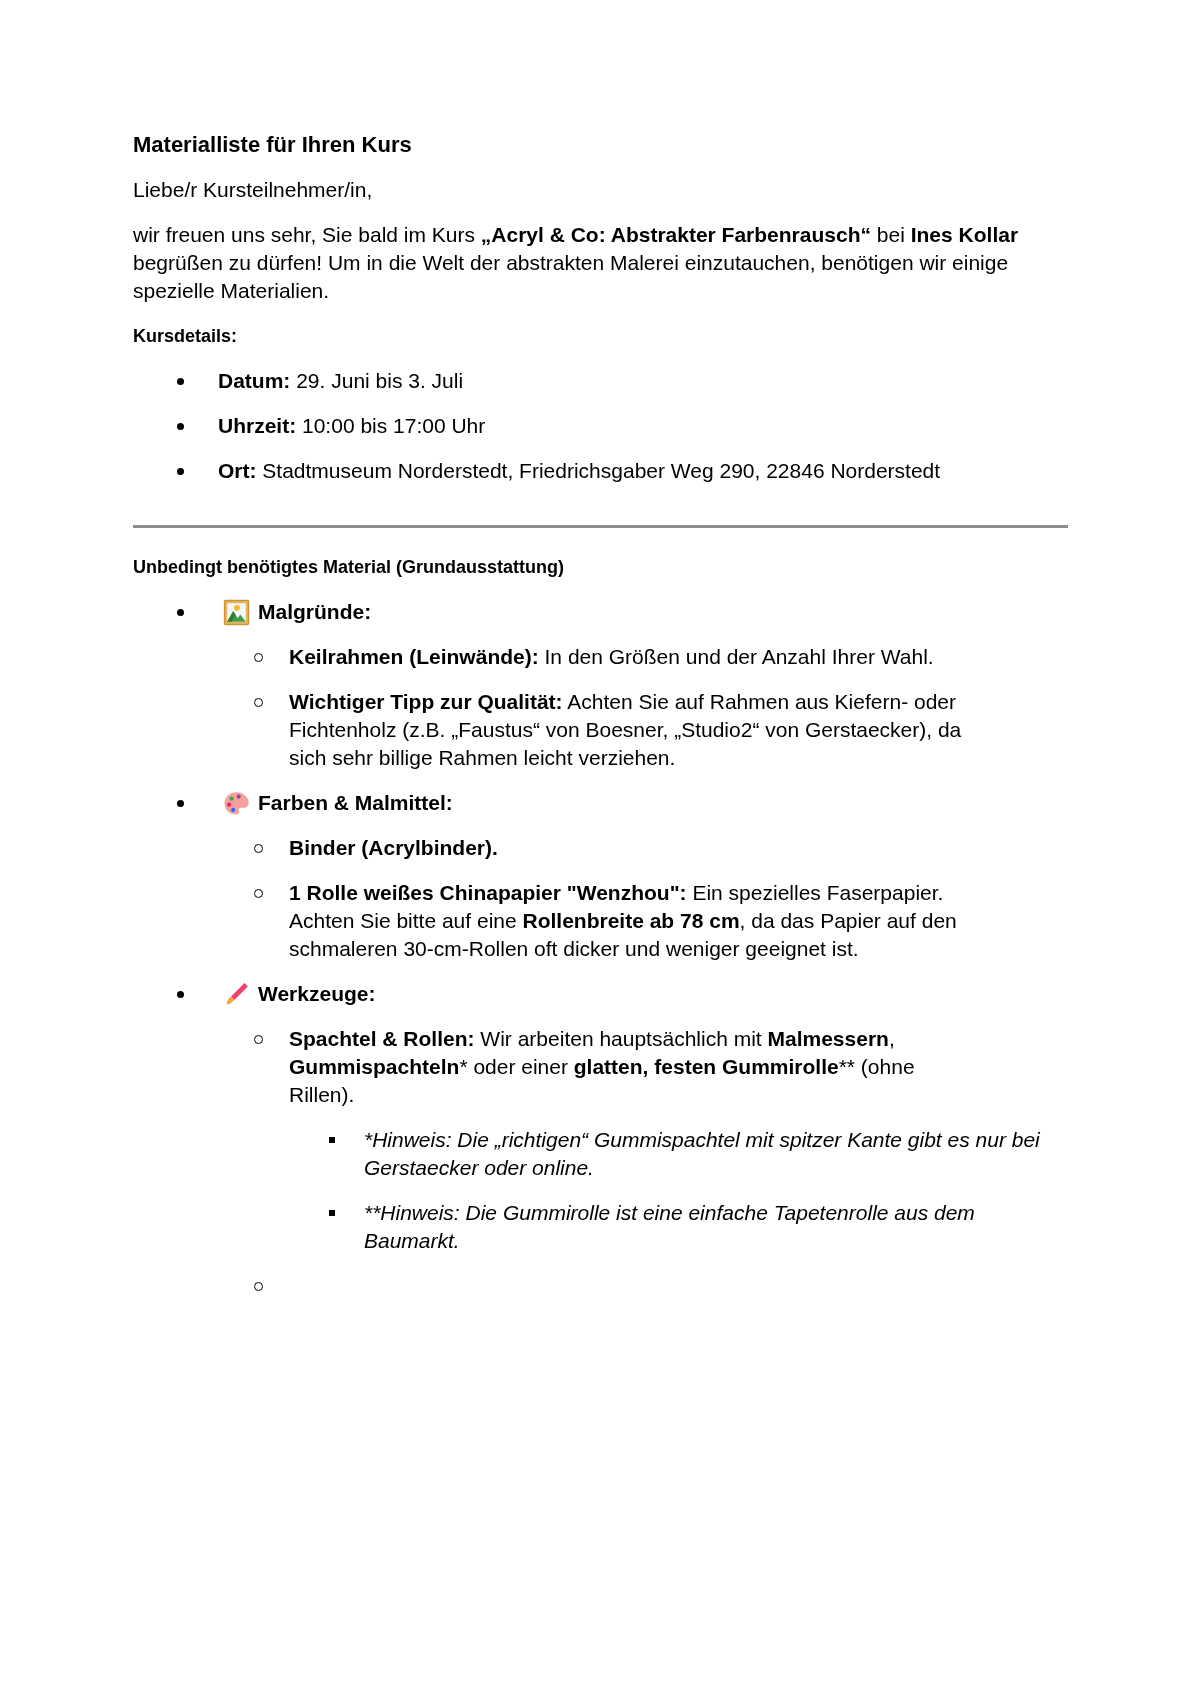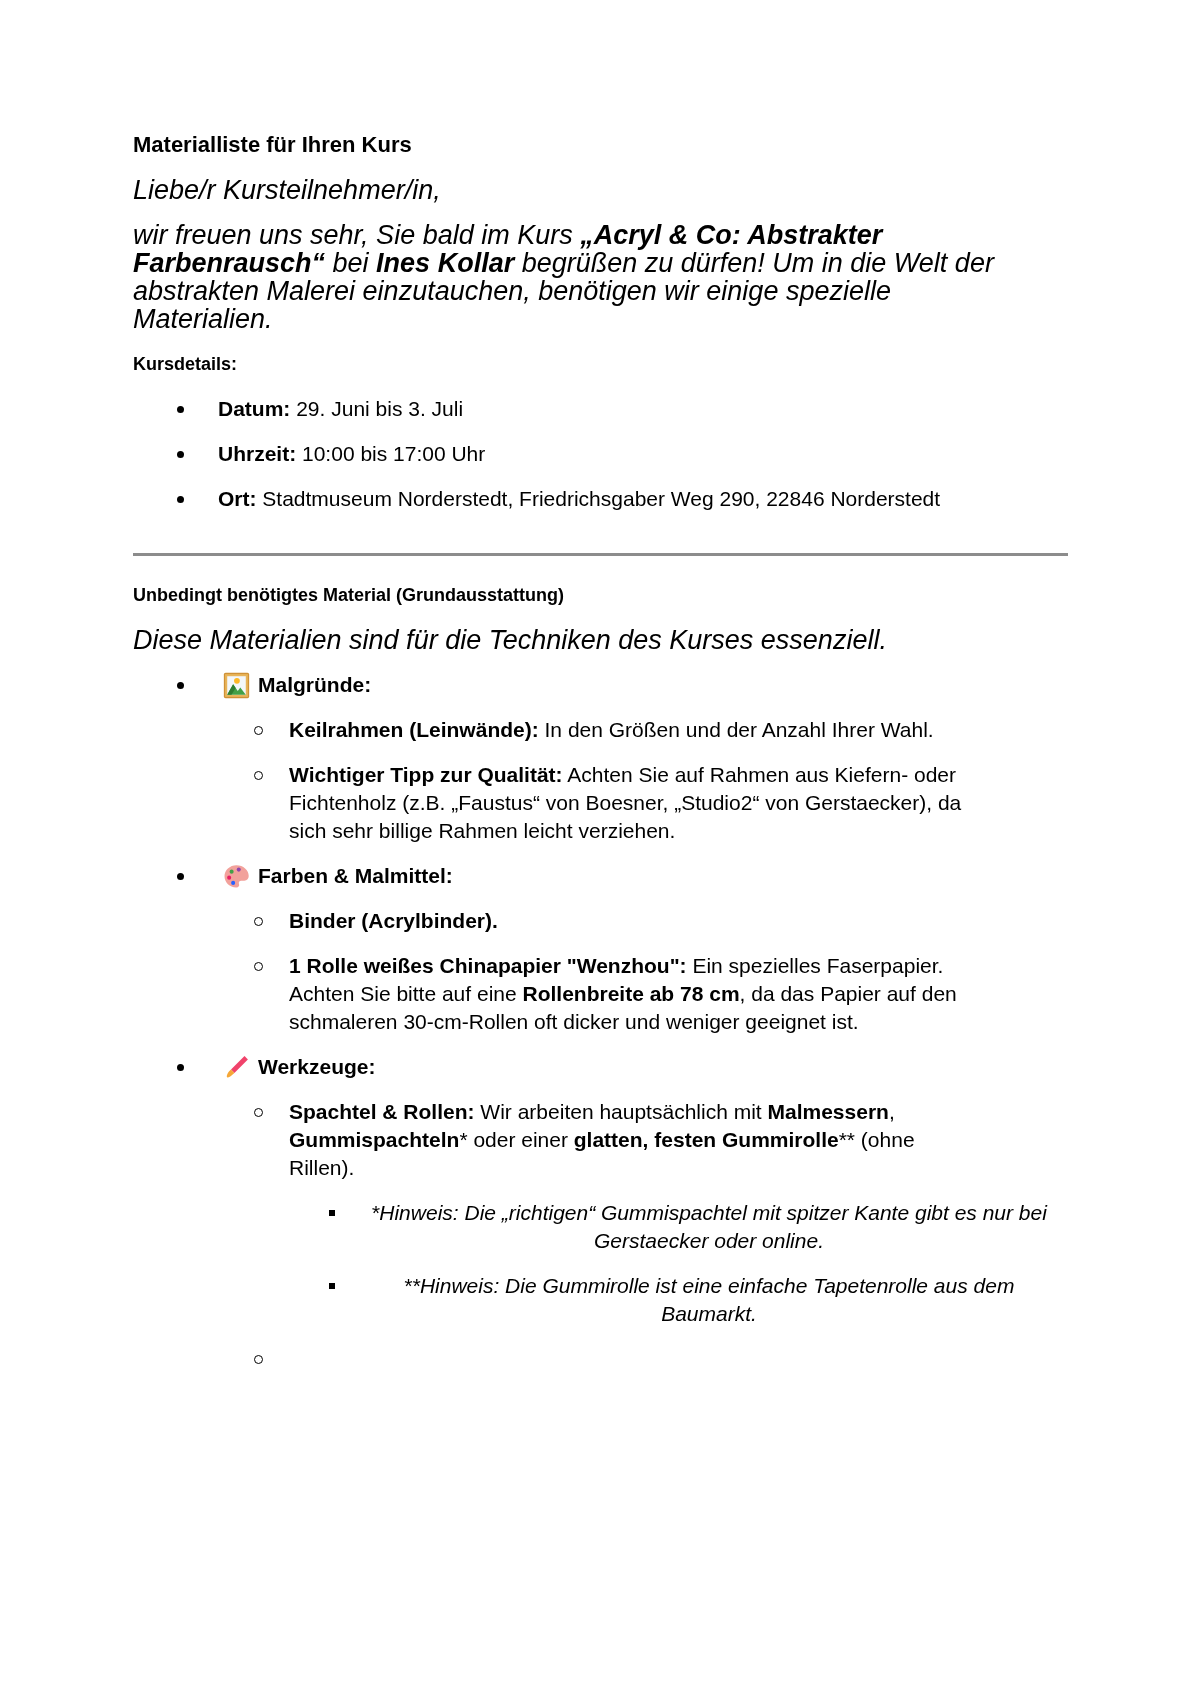--- a/index.html
+++ b/index.html
@@ -2,27 +2,27 @@
 <html><head>
 <meta charset="utf-8">
 <style>
   html, body { margin:0; padding:0; background:#ffffff; }
   body { width:1200px; height:1698px; overflow:hidden;
          font-family:"Liberation Sans","DejaVu Sans",sans-serif; color:#000; }
   .page { box-sizing:border-box; width:1200px; height:1698px;
           padding:131px 132px 40px 133px; background:#fff; }
   .h1 { font-size:22px; line-height:28px; font-weight:700; margin:0 0 17px 0; }
   .h2 { font-size:18px; line-height:28px; font-weight:700; margin:0 0 17px 0; }
-  p.body { font-size:27px; line-height:28px; margin:0 0 17px 0; max-width:905px;font-style:italic; }
+  p.body { font-size:21px; line-height:28px; margin:0 0 17px 0; max-width:905px; }
   .b { font-weight:700; }
   .row { display:flex; align-items:flex-start; margin:0 0 17px 0;
          font-size:21px; line-height:28px; }
   .l1 { padding-left:44px; }
   .l2 { padding-left:121px; }
-  .l3 { padding-left:196px;text-align:center; }
+  .l3 { padding-left:196px; }
   .m1 { width:41px; flex-shrink:0; display:flex; }
   .m2 { width:35px; flex-shrink:0; display:flex; }
   .m3 { width:35px; flex-shrink:0; display:flex; }
   .dot  { width:7px; height:7px; border-radius:50%; background:#000; margin-top:11px; }
   .circ { width:7px; height:7px; border-radius:50%; border:1.5px solid #000;
           box-sizing:content-box; margin-top:10px; background:#fff; }
   .sq   { width:6px; height:6px; background:#000; margin-top:11px; }
   .txt { flex:1; max-width:690px; }
   .txt-wide { flex:1; max-width:860px; }
   .note { font-style:italic; }
@@ -60,21 +60,20 @@
     <span class="m1">
         <i class="dot"></i>
       </span>
     <div class="txt-wide"><span class="b">Ort:</span><span> Stadtmuseum Norderstedt, Friedrichsgaber Weg 290, 22846 Norderstedt</span></div>
   </div>
 
   <hr class="divider">
 
   <div class="h2">Unbedingt benötigtes Material (Grundausstattung)</div>
 
-  <p class="body">Diese Materialien sind für die Techniken des Kurses essenziell.</p>
 
   <div class="row l1">
     <span class="m1">
         <i class="dot"></i>
       </span>
     <span class="emoji">
       <svg viewBox="0 0 32 32" aria-hidden="true">
         <rect x="1" y="1" width="30" height="30" rx="2" fill="#cf9136"></rect>
         <rect x="2.5" y="2.5" width="27" height="27" fill="#e8b45a"></rect>
         <rect x="5" y="5" width="22" height="22" fill="#f3f7fb"></rect>

